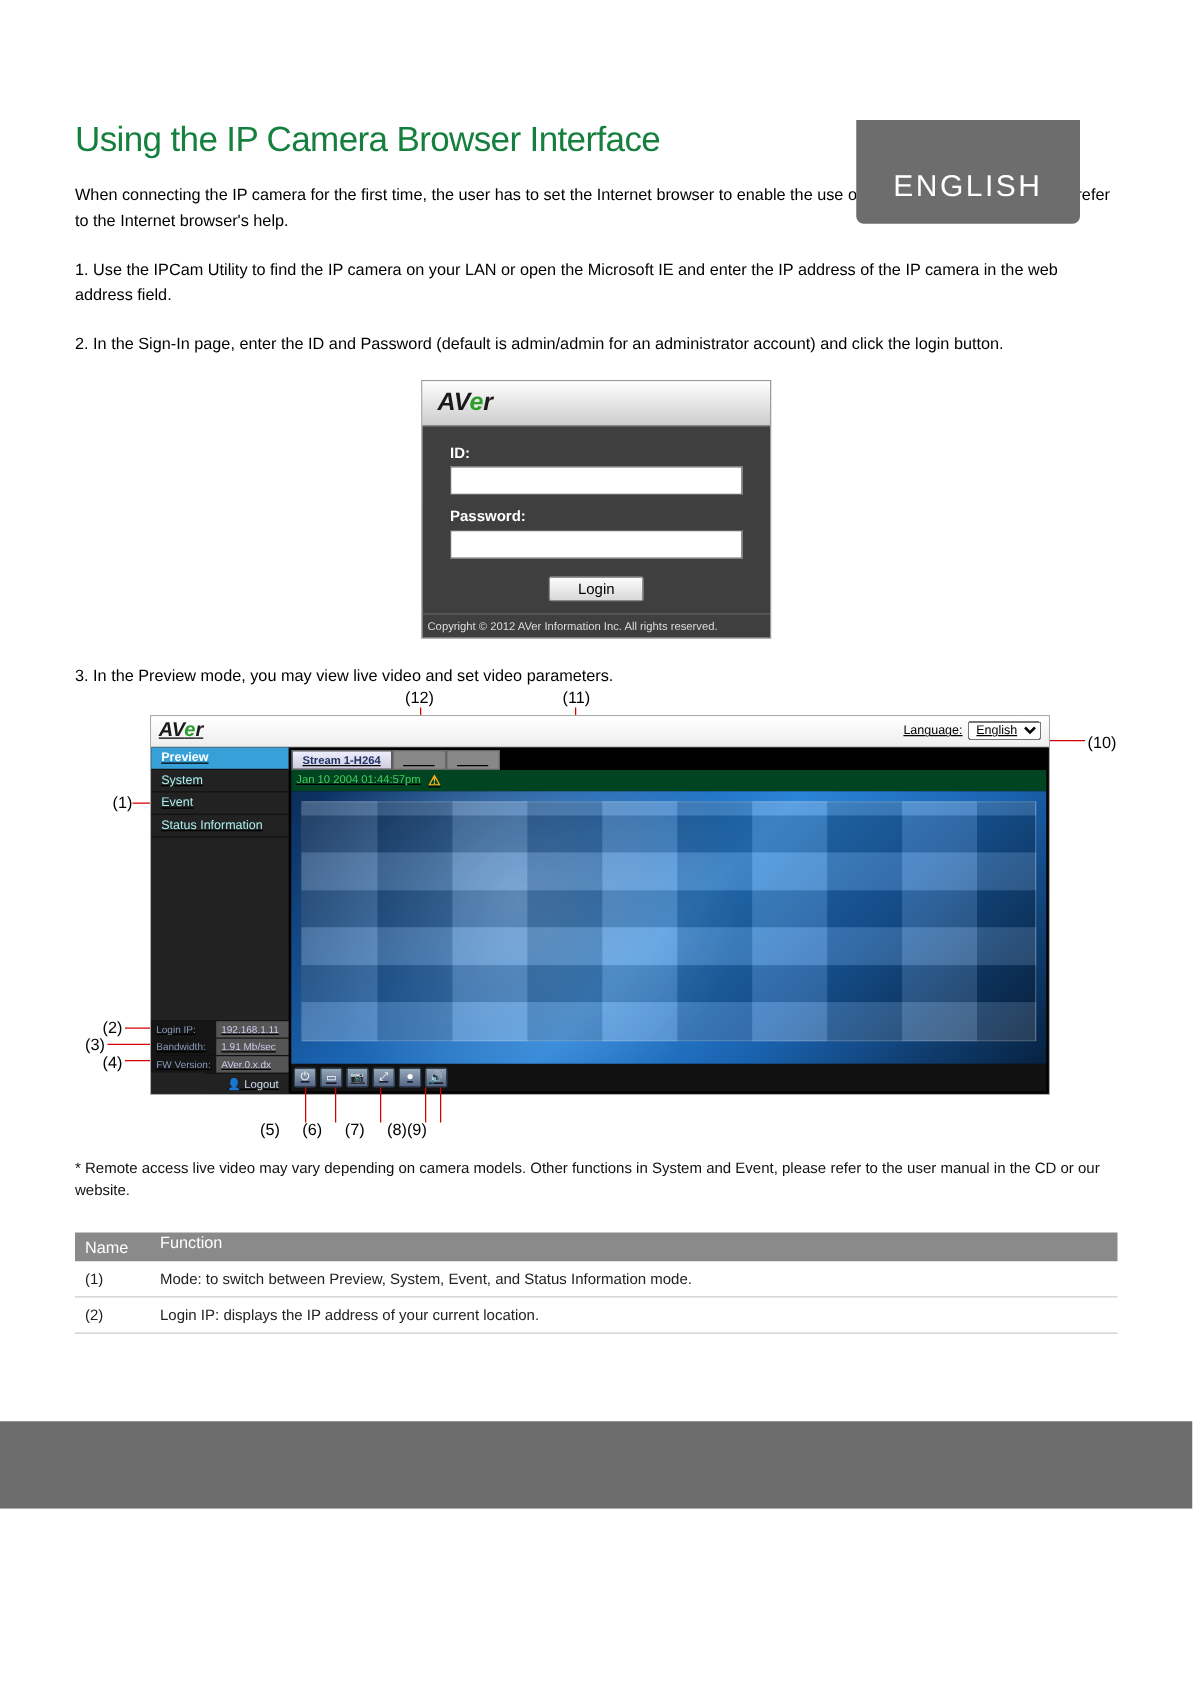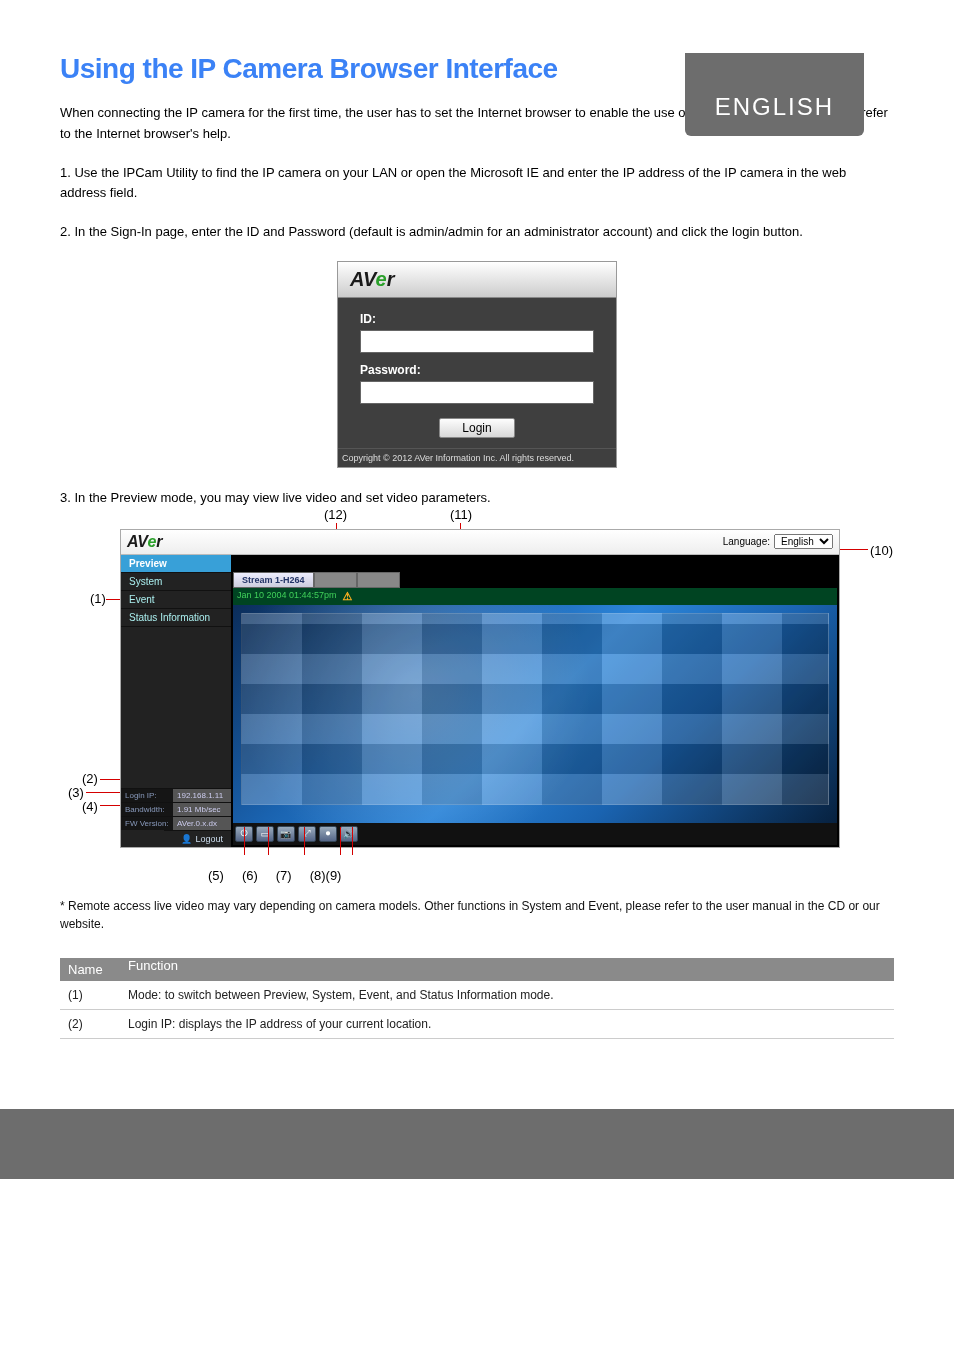--- a/index.html
+++ b/index.html
@@ -21,24 +21,24 @@
     top: 0;
     background: #6d6d6d;
     color: #fff;
     padding: 40px 30px 15px 30px;
     font-size: 24px;
     letter-spacing: 2px;
     border-radius: 0 0 6px 6px;
   }
   .heading {
     font-size: 28px;
-    font-weight: 700;
+    font-weight: 400;
     letter-spacing: -0.5px;
-    color: #3b82f6;
-    margin-top: 53px;
+    color: #15803d;
+    margin-top: 96px;
   }
   .body-text {
     font-size: 13px;
     line-height: 1.6;
     margin: 18px 0;
     color: #000;
   }
   .ol-num { font-weight: normal; }
   .login-box {
     width: 280px;
@@ -91,20 +91,21 @@
     color: #ddd;
     font-size: 9px;
     text-align: left;
     padding: 4px;
     border-top: 1px solid #555;
   }
   .browser-shot {
     position: relative;
     width: 768px;
     margin: 20px auto 10px 60px;
+    text-decoration: underline;
   }
   .annot {
     position: absolute;
     font-size: 13px;
     color: #000;
   }
   .line-h {
     position: absolute;
     background: #d40000;
     height: 1px;
@@ -197,21 +198,20 @@
   .main {
     flex: 1;
     background: #000;
     padding: 2px;
     display: flex;
     flex-direction: column;
   }
   .stream-tabs {
     display: flex;
     gap: 0;
-    margin-top: 15px;
   }
   .stab {
     font-size: 9px;
     padding: 2px 8px;
     background: #888;
     color: #222;
     border: 1px solid #666;
   }
   .stab.active {
     background: linear-gradient(#eef,#ccd);

